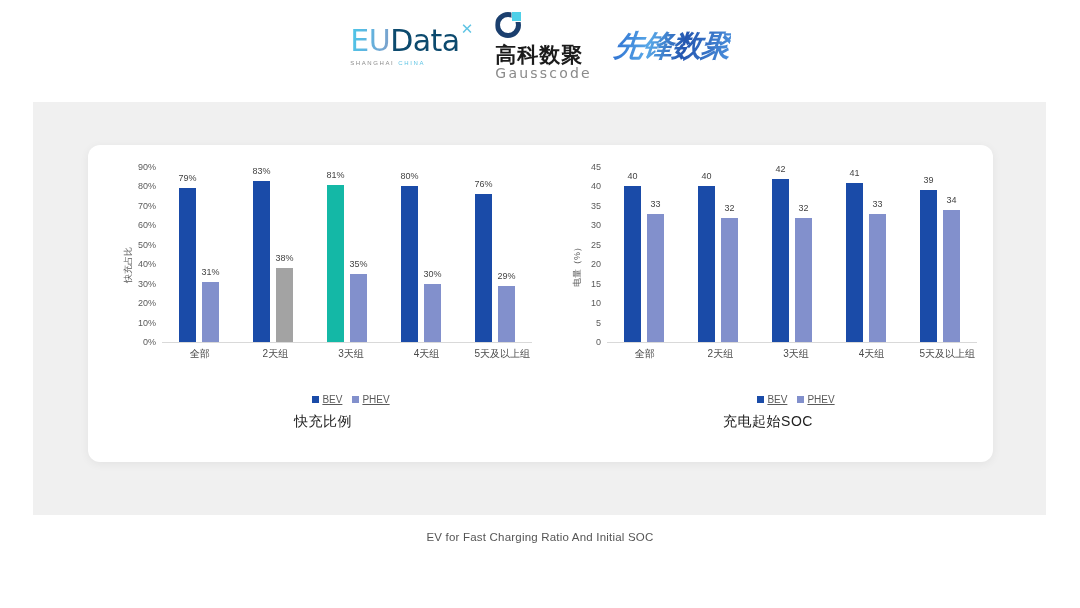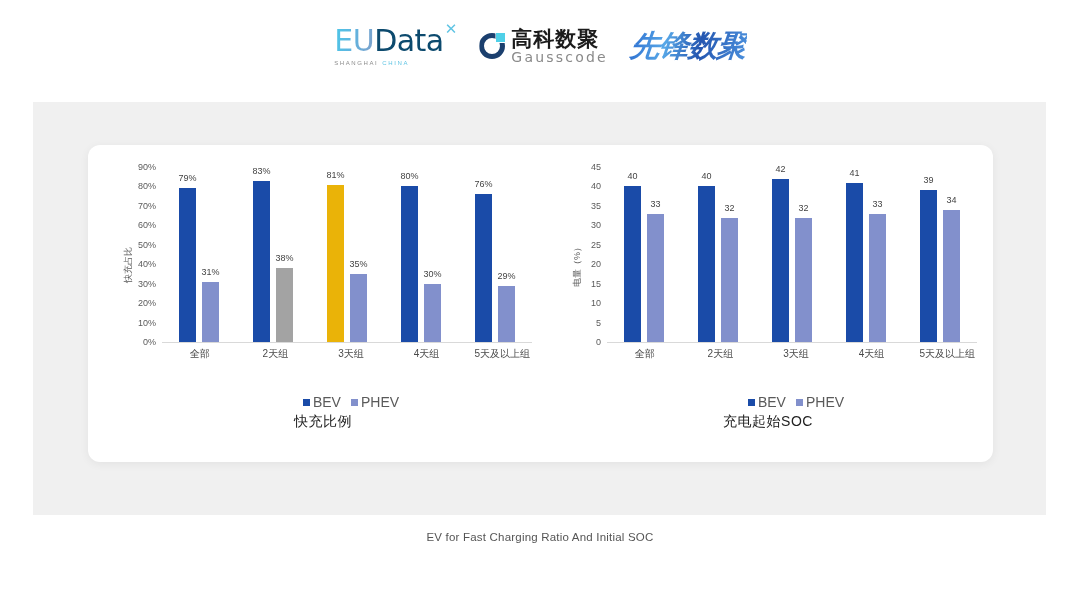--- a/index.html
+++ b/index.html
@@ -61,21 +61,21 @@
     margin-top: 4px;
     font-size: 6px;
     letter-spacing: 1.6px;
     display: flex;
     gap: 4px;
   }
   .evdata-sub .sh { color: #8d8d8d; }
   .evdata-sub .cn { color: #5fc4e4; }
 
   
-  .gauss { display: flex; align-items: center; gap: 6px; }
+  .gauss { display: flex; align-items: flex-start; gap: 6px; flex-direction: column; }
   .gauss-mark { position: relative; width: 26px; height: 26px; flex: none; }
   .gauss-mark .ring {
     position: absolute; left: 0; top: 0; width: 26px; height: 26px;
     border-radius: 50%;
     border: 5px solid #1b3f6e;
     box-sizing: border-box;
     clip-path: polygon(0 0, 62% 0, 62% 38%, 100% 38%, 100% 100%, 0 100%);
   }
   .gauss-mark .sq {
     position: absolute; right: 0px; top: 0px; width: 9px; height: 9px;
@@ -215,21 +215,21 @@
     top: 235px;
     display: flex;
     justify-content: center;
     gap: 10px;
     align-items: center;
   }
   .legend-item { display: flex; align-items: center; gap: 3px; }
   .legend-swatch { width: 7px; height: 7px; display: inline-block; }
   .legend-swatch.bev  { background: #1a4ba8; }
   .legend-swatch.phev { background: #8290cc; }
-  .legend-label { font-size: 14px; color: #5a5a5a; }
+  .legend-label { font-size: 10px; color: #5a5a5a; text-decoration: underline; }
 
   .chart-title {
     position: absolute;
     left: 0; right: 0;
     top: 268px;
     text-align: center;
     font-size: 14px;
     color: #222222;
     letter-spacing: 0.5px;
   }
@@ -318,21 +318,21 @@
             </div>
             <div class="group">
               <div class="bar bev" style="height: 92.2222%; background: rgb(26, 75, 168);">
                 <span class="vlabel">83%</span>
               </div>
               <div class="bar phev" style="height: 42.2222%; background: #a3a3a3;">
                 <span class="vlabel">38%</span>
               </div>
             </div>
             <div class="group">
-              <div class="bar bev" style="height: 90%; background: #eab308;">
+              <div class="bar bev" style="height: 90%; background: #14b8a6;">
                 <span class="vlabel">81%</span>
               </div>
               <div class="bar phev" style="height: 38.8889%; background: rgb(130, 144, 204);">
                 <span class="vlabel">35%</span>
               </div>
             </div>
             <div class="group">
               <div class="bar bev" style="height: 88.8889%; background: rgb(26, 75, 168);">
                 <span class="vlabel">80%</span>
               </div>

